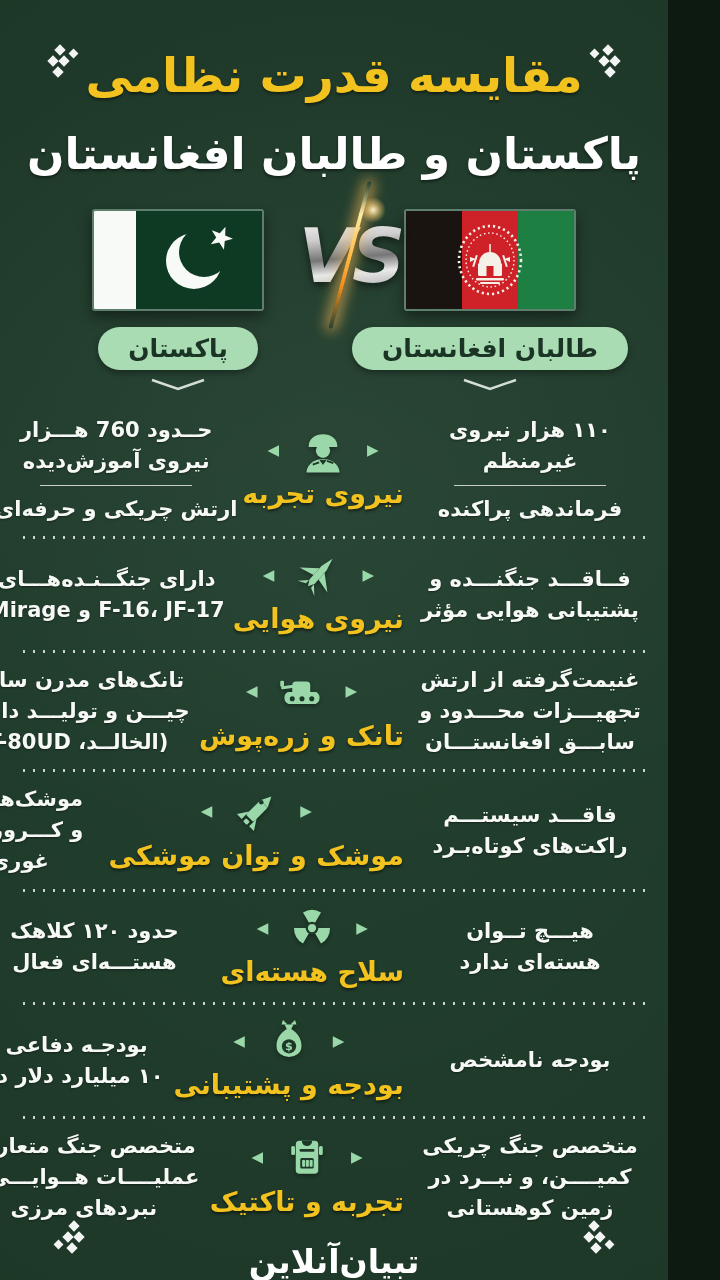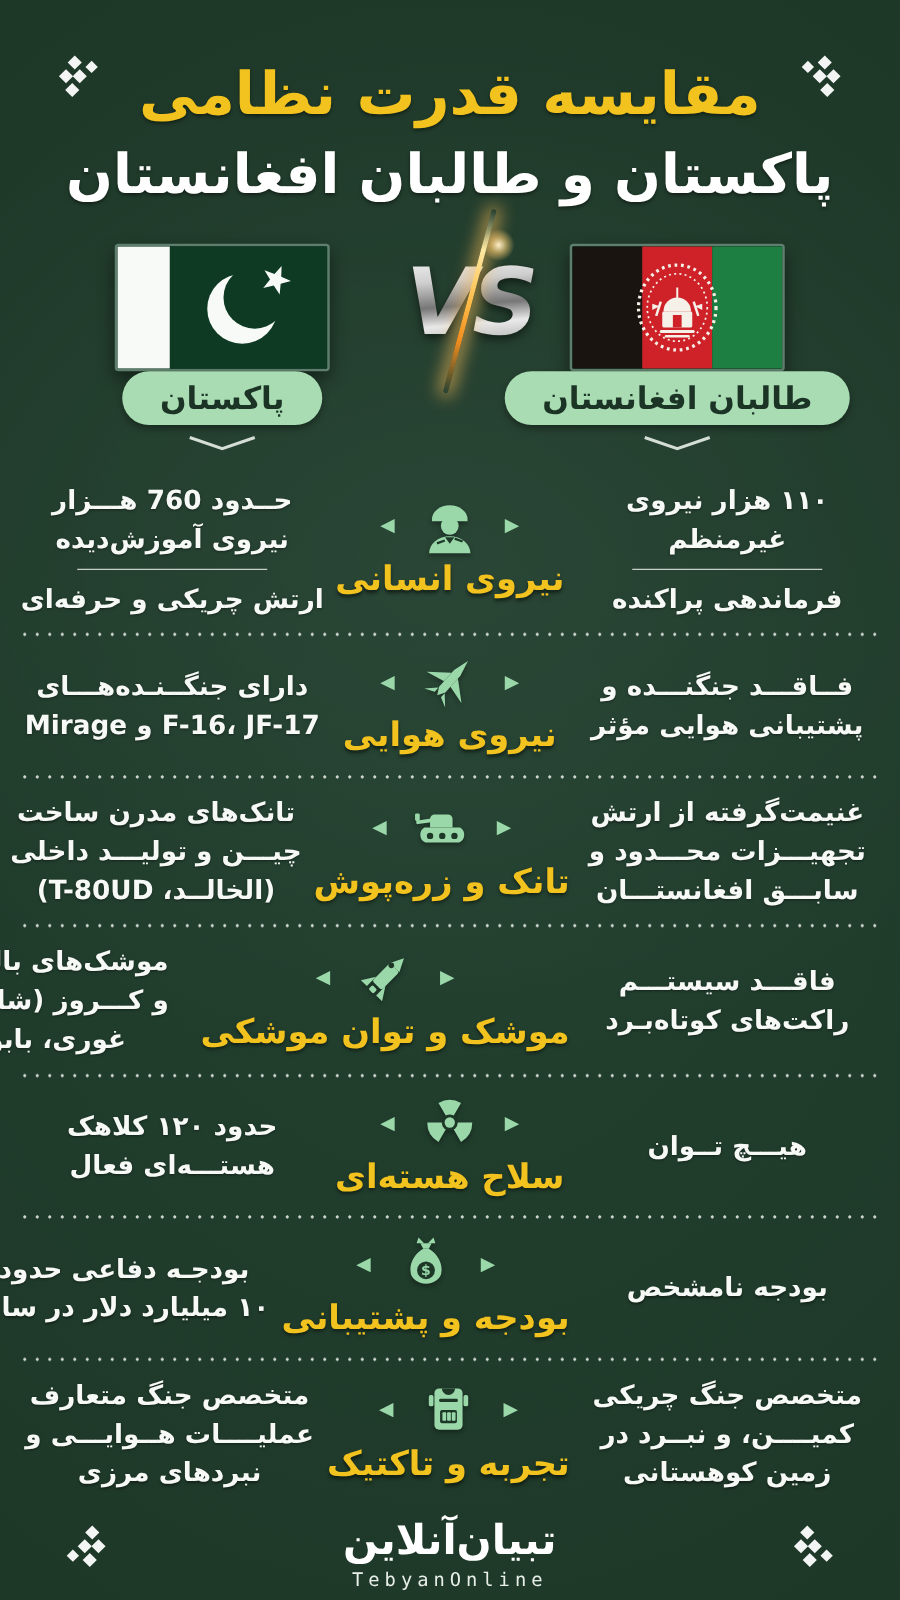--- a/index.html
+++ b/index.html
@@ -1,45 +1,45 @@
 <!DOCTYPE html>
 <html lang="fa"><head>
 <meta charset="utf-8">
 <style>
   html,body{margin:0;padding:0;background:#0d1a12;}
   .canvas{
-    position:relative;width:720px;height:1280px;overflow:hidden;
+    position:relative;width:668px;height:1280px;overflow:hidden;
     background:
       radial-gradient(ellipse 900px 700px at 50% 35%, rgba(255,255,255,0.04), transparent 60%),
       radial-gradient(ellipse 1200px 1400px at 50% 50%, #22402f 0%, #1e3828 55%, #172b1f 100%);
     font-family:"DejaVu Sans",sans-serif;
     direction:rtl;
     color:#f4f6f3;
   }
   
   .orn{position:absolute;width:40px;height:40px;opacity:.95;}
   .orn.tl{left:46px;top:44px;}
   .orn.tr{right:46px;top:44px;transform:scaleX(-1);}
   .orn.bl{left:46px;bottom:26px;transform:scale(-1,-1);}
   .orn.br{right:46px;bottom:26px;transform:scaleY(-1);}
   
   .header{padding-top:44px;text-align:center;}
   .title1{font-size:47px;font-weight:bold;color:#f2c21f;line-height:1.35;
           text-shadow:0 2px 3px rgba(0,0,0,.45);}
-  .title2{font-size:44px;font-weight:bold;color:#ffffff;line-height:1.3;margin-top:4px;
+  .title2{font-size:44px;font-weight:bold;color:#ffffff;line-height:1.3;margin-top:18px;
           text-shadow:0 2px 3px rgba(0,0,0,.45);}
   
   .vs-section{position:relative;display:flex;justify-content:space-between;
               padding:26px 22px 0 22px;}
   .stack{width:312px;display:flex;flex-direction:column;align-items:center;}
   .flag-frame{width:168px;height:98px;border:2px solid rgba(215,232,220,.4);
               border-radius:3px;box-shadow:0 6px 14px rgba(0,0,0,.45), inset 0 0 0 2px rgba(0,0,0,.35);
               overflow:hidden;background:#0e3a23;}
   .flag-frame svg{display:block;width:100%;height:100%;}
-  .pill{background:#a9dcb3;color:#1b3425;font-weight:bold;font-size:25px;
+  .pill{margin-top:16px;background:#a9dcb3;color:#1b3425;font-weight:bold;font-size:25px;
         padding:6px 30px;border-radius:26px;line-height:1.25;white-space:nowrap;
         box-shadow:0 3px 6px rgba(0,0,0,.35);text-align:center;}
   .pill-chevron{margin-top:8px;}
   .vs-wrap{position:absolute;left:0;right:0;top:8px;display:flex;justify-content:center;
            pointer-events:none;padding-left:32px;}
   .vs-box{position:relative;width:120px;height:130px;display:flex;align-items:center;justify-content:center;}
   .vs-text{font-size:74px;font-weight:bold;font-style:italic;letter-spacing:-4px;
            background:linear-gradient(175deg,#ffffff 0%,#cfcfcf 30%,#767676 52%,#e9e9e9 68%,#8d8d8d 100%);
            -webkit-background-clip:text;background-clip:text;color:transparent;
            filter:drop-shadow(0 3px 4px rgba(0,0,0,.55));}
@@ -191,21 +191,21 @@
               <path d="M13 26 a19 15 0 0 1 38 0 l0 2 h-38 z"></path>
               <circle cx="32" cy="33" r="9.5"></circle>
               <path d="M10 62 a22 18 0 0 1 44 0 z"></path>
             </g>
             <path d="M27 45 l5 7 5 -7 z" fill="#1e3828"></path>
             <rect x="18" y="49" width="9" height="2.4" fill="#1e3828" transform="rotate(-20 22 50)"></rect>
             <rect x="37" y="47" width="9" height="2.4" fill="#1e3828" transform="rotate(20 42 48)"></rect>
           </svg>
           <span class="tri">▶</span>
         </div>
-        <div class="category">نیروی انسانی</div>
+        <div class="category">نیروی تجربه</div>
       </div>
       <div class="side">
         <div>حــدود 760 هـــزار</div>
         <div>نیروی آموزش‌دیده</div>
         <div class="mini-divider"></div>
         <div>ارتش چریکی و حرفه‌ای</div>
       </div>
     </div>
 
     <div class="sep"></div>
@@ -299,20 +299,21 @@
         <div>و کـــروز (شاهیـــن</div>
         <div>غوری، بابور)</div>
       </div>
     </div>
 
     <div class="sep"></div>
 
     <div class="row">
       <div class="side">
         <div>هیـــچ تــوان</div>
+        <div>هسته‌ای ندارد</div>
       </div>
       <div class="center">
         <div class="icon-row">
           <span class="tri">◀</span>
           <svg class="cat-icon" viewBox="0 0 64 64">
             <g fill="#9ad8aa">
               <path d="M32 32 L20 11.2 A24 24 0 0 1 44 11.2 Z"></path>
               <path d="M32 32 L20 11.2 A24 24 0 0 1 44 11.2 Z" transform="rotate(120 32 32)"></path>
               <path d="M32 32 L20 11.2 A24 24 0 0 1 44 11.2 Z" transform="rotate(240 32 32)"></path>
             </g>

